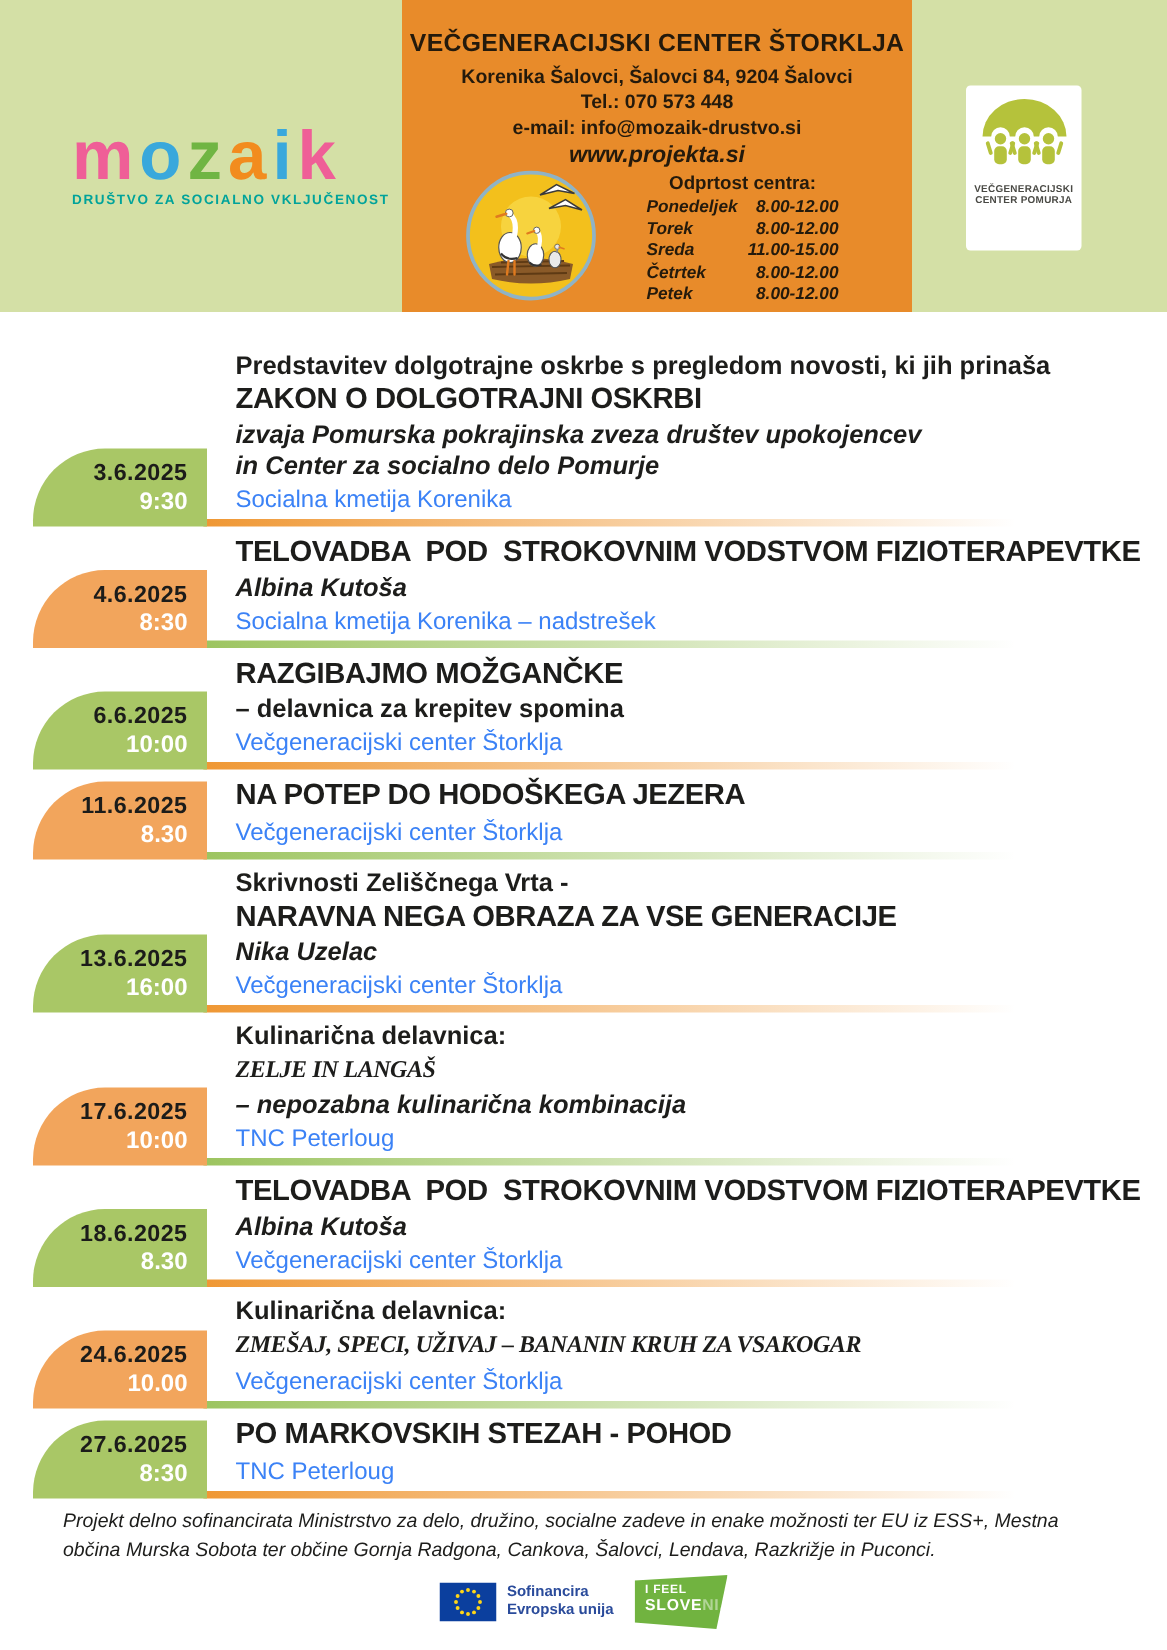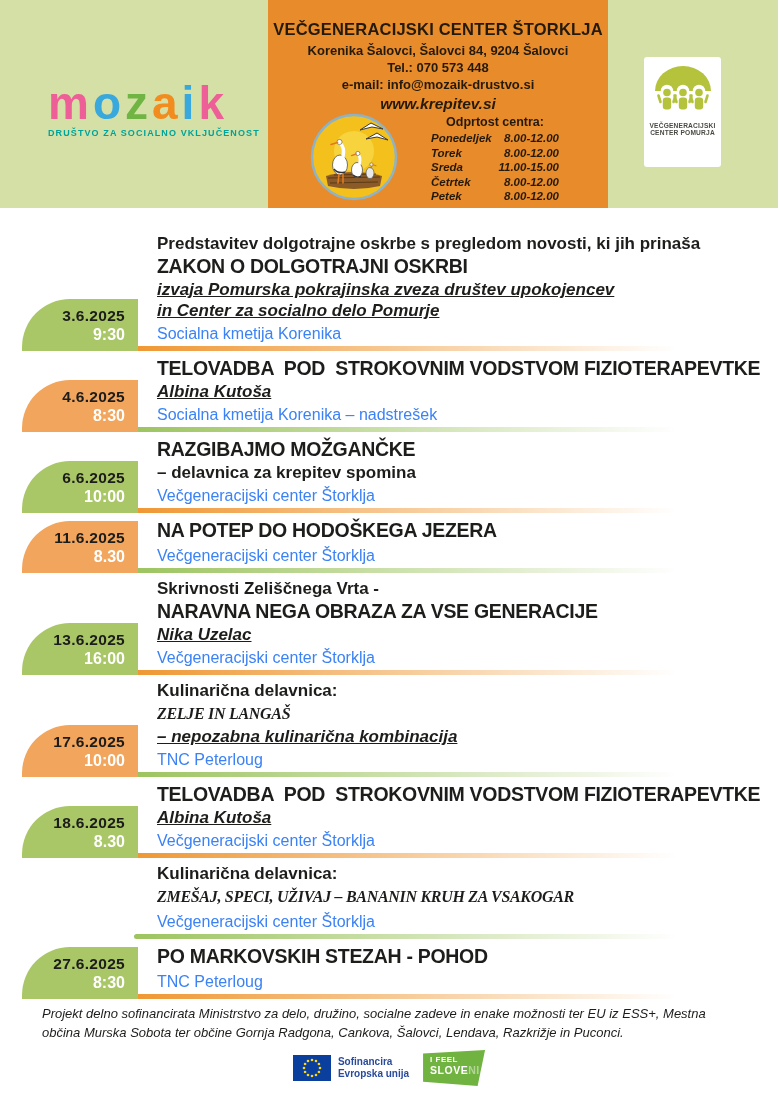--- a/index.html
+++ b/index.html
@@ -40,21 +40,21 @@
   .badge-orange{background:var(--badge-orange);}
   .badge .date{font-size:15.5px;font-weight:800;letter-spacing:0.3px;color:#1c1c1a;line-height:18px;}
   .badge .time{font-size:16px;font-weight:800;color:#ffffff;line-height:19px;}
   .divider{position:absolute;left:134px;bottom:0;width:566px;height:5px;border-radius:3px;z-index:1;}
   .div-orange{background:linear-gradient(90deg,var(--divider-orange) 0%,#ffffff00 96%);}
   .div-green{background:linear-gradient(90deg,var(--divider-green) 0%,#ffffff00 96%);}
 
   .s-bold{font-size:17px;font-weight:800;line-height:21px;white-space:pre;}
   .s-caps{font-size:19.5px;font-weight:800;line-height:25px;letter-spacing:-0.3px;white-space:pre;}
   .s-caps-italic{font-size:16px;font-weight:800;font-style:italic;line-height:25px;letter-spacing:-0.3px;white-space:pre;font-family:Liberation Serif, serif;}
-  .s-bold-italic{font-size:17px;font-weight:700;font-style:italic;line-height:21px;white-space:pre;text-decoration:underline;}
+  .s-bold-italic{font-size:17px;font-weight:700;font-style:italic;line-height:21px;white-space:pre;}
   .s-normal{font-size:16px;font-weight:400;line-height:20px;margin-top:3px;color:#3b82f6;white-space:pre;}
 
   
   .footer{position:absolute;top:1002px;left:0;width:778px;background:#fff;}
   .f1{margin:4px 42px 0 42px;font-size:13.5px;line-height:18px;}
   .f1 b{font-weight:800;}
   .f2{margin:2px 42px 0 42px;font-size:13px;font-style:italic;line-height:19px;}
   .logos{display:flex;justify-content:center;align-items:center;gap:14px;margin-top:8px;}
   .eu{display:flex;align-items:center;gap:7px;}
   .eu-text{font-size:10px;font-weight:700;color:var(--eu-blue);line-height:12px;}
@@ -76,21 +76,21 @@
       <div class="mozaik-letters" id="mozaik-letters"><span style="color: rgb(239, 95, 151);">m</span><span style="color: rgb(57, 168, 220);">o</span><span style="color: rgb(112, 181, 67);">z</span><span style="color: rgb(242, 140, 30);">a</span><span style="color: rgb(57, 168, 220);">i</span><span style="color: rgb(239, 95, 151);">k</span></div>
       <div class="mozaik-tagline">DRUŠTVO ZA SOCIALNO VKLJUČENOST</div>
     </div>
 
 
     <div class="orange-block">
       <div class="cb-title">VEČGENERACIJSKI CENTER ŠTORKLJA</div>
       <div class="cb-address">Korenika Šalovci, Šalovci 84, 9204 Šalovci</div>
       <div class="cb-phone">Tel.: 070 573 448</div>
       <div class="cb-email">e-mail: info@mozaik-drustvo.si</div>
-      <div class="cb-site">www.krepitev.si</div>
+      <div class="cb-site">www.projekta.si</div>
 
       <div class="stork-wrap">
         <svg width="88" height="88" viewBox="0 0 88 88">
           <circle cx="44" cy="44" r="42" fill="#f3c01c" stroke="#8fb3c6" stroke-width="2.5"></circle>
           <circle cx="44" cy="38" r="20" fill="#f8d94a" opacity="0.75"></circle>
           <path d="M16 63 Q44 55 72 63 L70 73 Q44 79 18 73 Z" fill="#8a5a28"></path>
           <path d="M18 65 L70 64 M20 70 L68 69 M24 62 L66 61" stroke="#5e3a14" stroke-width="1.2" fill="none"></path>
           <path d="M50 17 L61 10 L73 16 L62 14 Z" fill="#ffffff" stroke="#3a3a3a" stroke-width="1"></path>
           <path d="M56 26 L67 20 L78 27 L67 24 Z" fill="#ffffff" stroke="#3a3a3a" stroke-width="1"></path>
           <ellipse cx="30" cy="52" rx="7.5" ry="10" fill="#ffffff" stroke="#555" stroke-width="0.8"></ellipse>
@@ -245,20 +245,24 @@
           <div class="time">8.30</div>
         </div>
         <div>
           <div class="s-caps">TELOVADBA  POD  STROKOVNIM VODSTVOM FIZIOTERAPEVTKE</div>
           <div class="s-bold-italic">Albina Kutoša</div>
           <div class="s-normal">Večgeneracijski center Štorklja</div>
         </div>
         <div class="divider div-orange"></div>
       </div>
       <div class="event">
+        <div class="badge badge-orange">
+          <div class="date">24.6.2025</div>
+          <div class="time">10.00</div>
+        </div>
         <div>
           <div class="s-bold">Kulinarična delavnica:</div>
           <div class="s-caps-italic">ZMEŠAJ, SPECI, UŽIVAJ – BANANIN KRUH ZA VSAKOGAR</div>
           <div class="s-normal">Večgeneracijski center Štorklja</div>
         </div>
         <div class="divider div-green"></div>
       </div>
       <div class="event">
         <div class="badge badge-green">
           <div class="date">27.6.2025</div>

